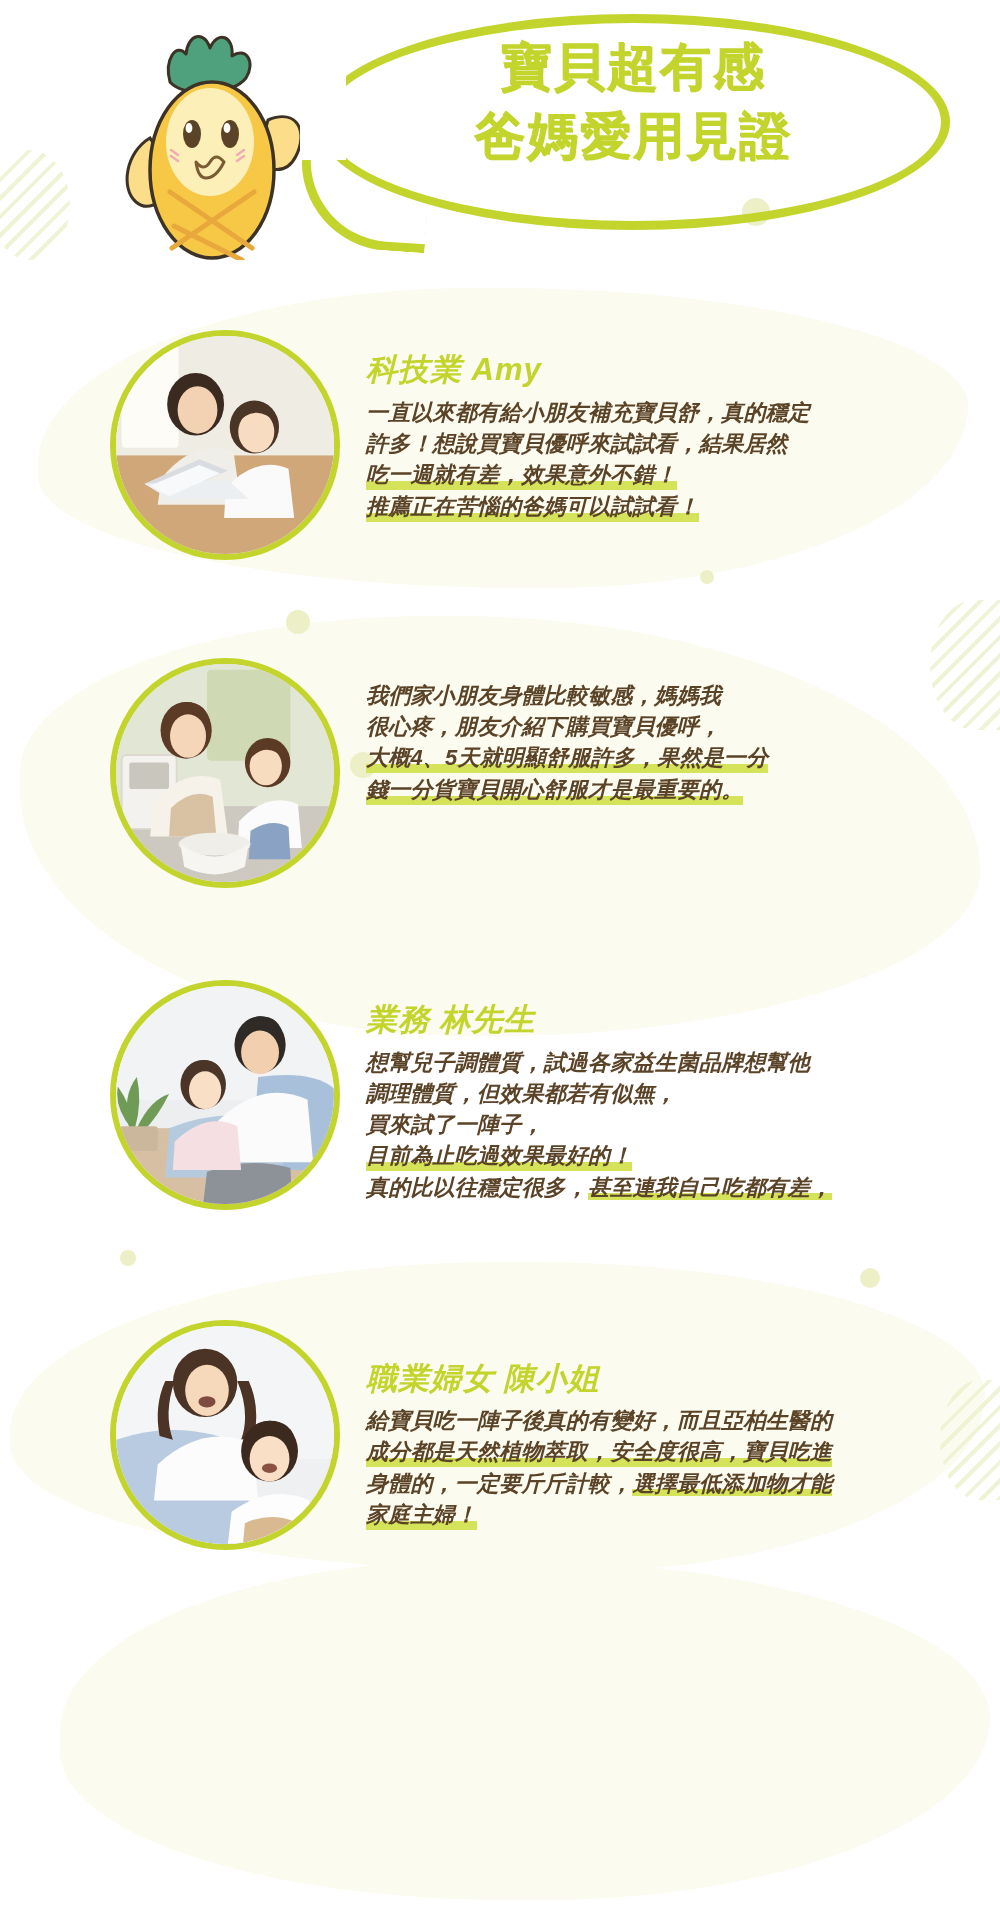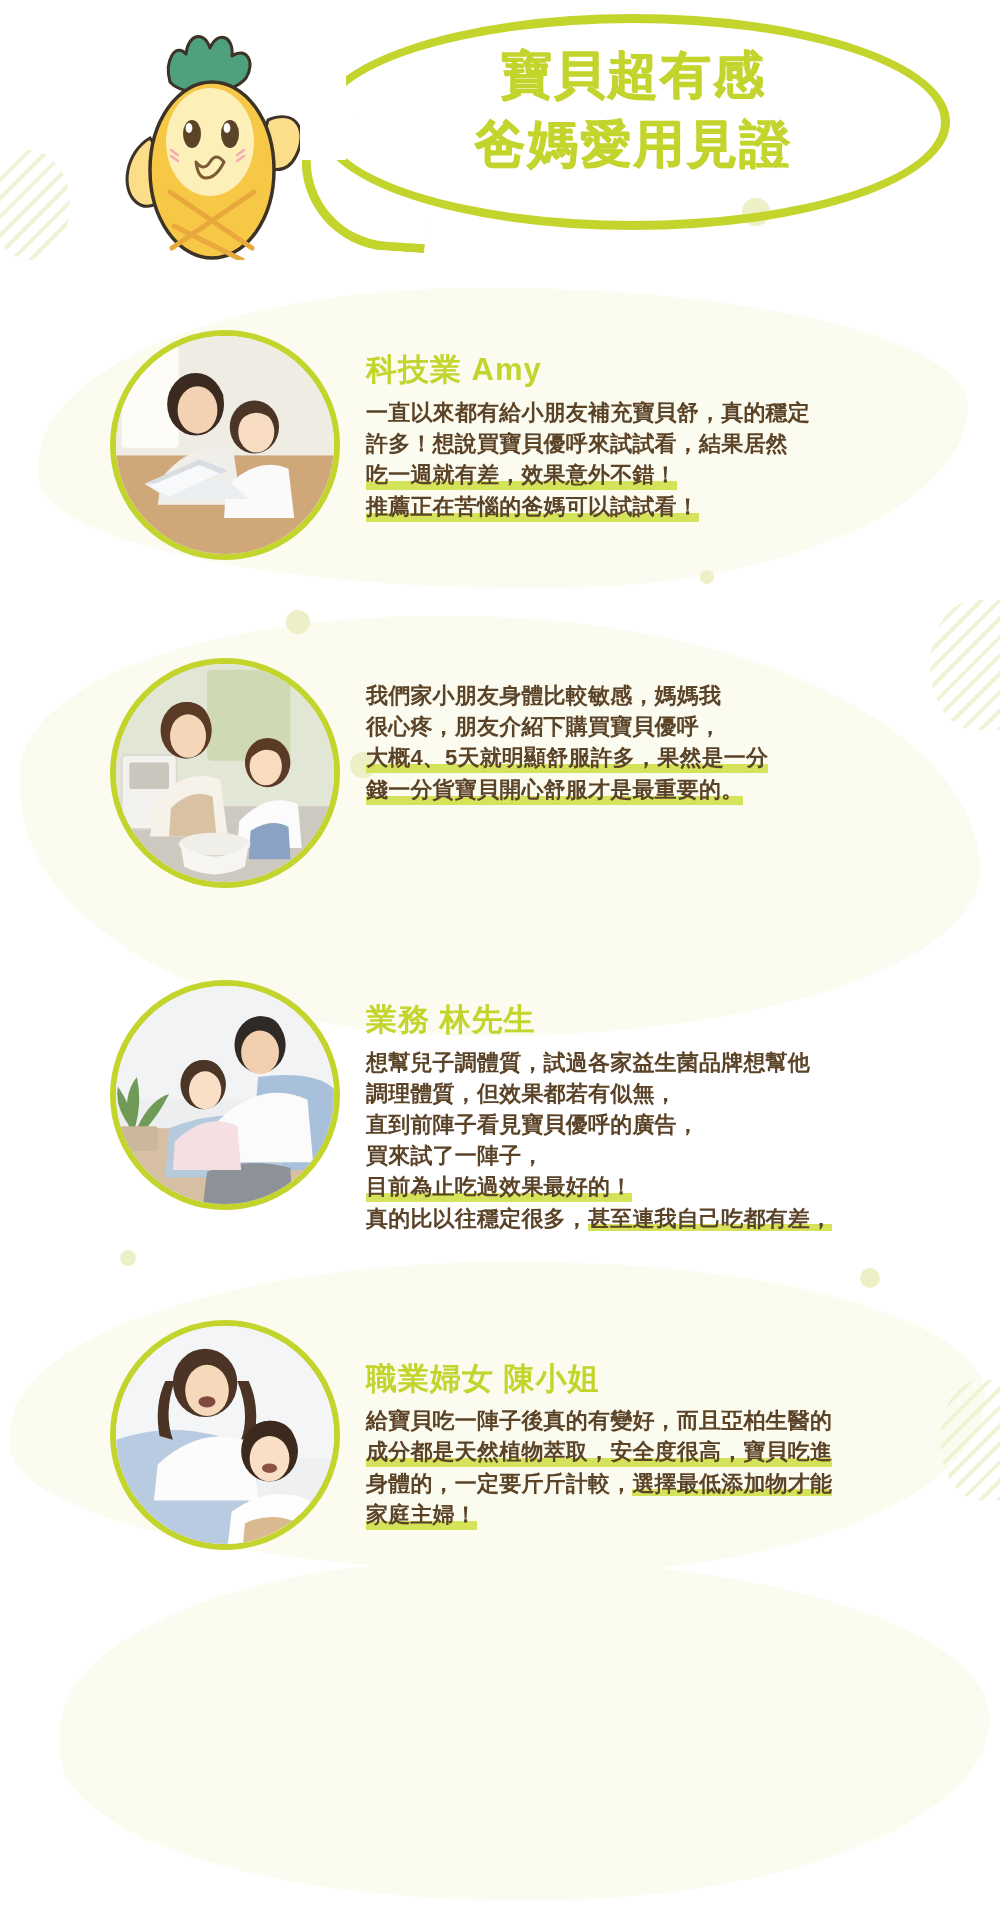--- a/index.html
+++ b/index.html
@@ -61,21 +61,21 @@
     border-left:9px solid #c3d42c;
     border-bottom:9px solid #c3d42c;
     border-radius:0 0 0 90px;
     background:transparent;
     transform:rotate(4deg);
   }
   .bubble-mask{
     position:absolute;left:300px;top:60px;width:46px;height:100px;background:#ffffff;
   }
   .headline{
-    position:absolute;left:330px;top:40px;width:606px;
+    position:absolute;left:330px;top:32px;width:606px;
     text-align:center;
     color:#c3d42c;
     font-weight:700;
     font-size:51px;
     line-height:69px;
     letter-spacing:2px;
     white-space:pre-line;
     text-shadow:1px 1px 0 #c3d42c;
   }
 
@@ -85,21 +85,21 @@
   .avatar{
     position:relative;
     width:230px;height:230px;border-radius:50%;
     border:6px solid #c3d42c;
     box-sizing:border-box;
     overflow:hidden;
     background:#e9e9e4;
   }
   .avatar .ph{position:absolute;inset:0;}
 
-  .content{flex:1 1 auto;padding-left:26px;padding-top:22px;}
+  .content{flex:1 1 auto;padding-left:26px;padding-top:22px;font-style:italic;}
   .name{
     color:#c3d42c;
     font-size:31px;
     font-weight:700;
     letter-spacing:1px;
     margin:0 0 9px 0;
     line-height:1.15;
   }
   .quote{
     margin:0;
@@ -288,21 +288,20 @@
           <path d="M70 102 q22 -26 44 -2 q-2 -22 -22 -22 q-20 2 -22 24 Z" fill="#4a3527"></path>
           <path d="M62 164 q34 -32 66 -16 l4 46 h-72 Z" fill="#f6dfe2"></path>
         </svg>
       </div>
     </div>
     <div class="content">
       <h3 class="name">業務 林先生</h3>
       <p class="quote">
         <span class="ln">想幫兒子調體質，試過各家益生菌品牌想幫他</span>
         <span class="ln">調理體質，但效果都若有似無，</span>
-        <span class="ln">直到前陣子看見寶貝優呼的廣告，</span>
         <span class="ln">買來試了一陣子，</span>
         <span class="ln hl">目前為止吃過效果最好的！</span>
         <span class="ln"><span>真的比以往穩定很多，</span><span class="hl">甚至連我自己吃都有差，</span></span>
       </p>
     </div>
   </div>
 
   <div class="row" id="row-4">
     <div class="avatar-wrap">
       <div class="avatar">

